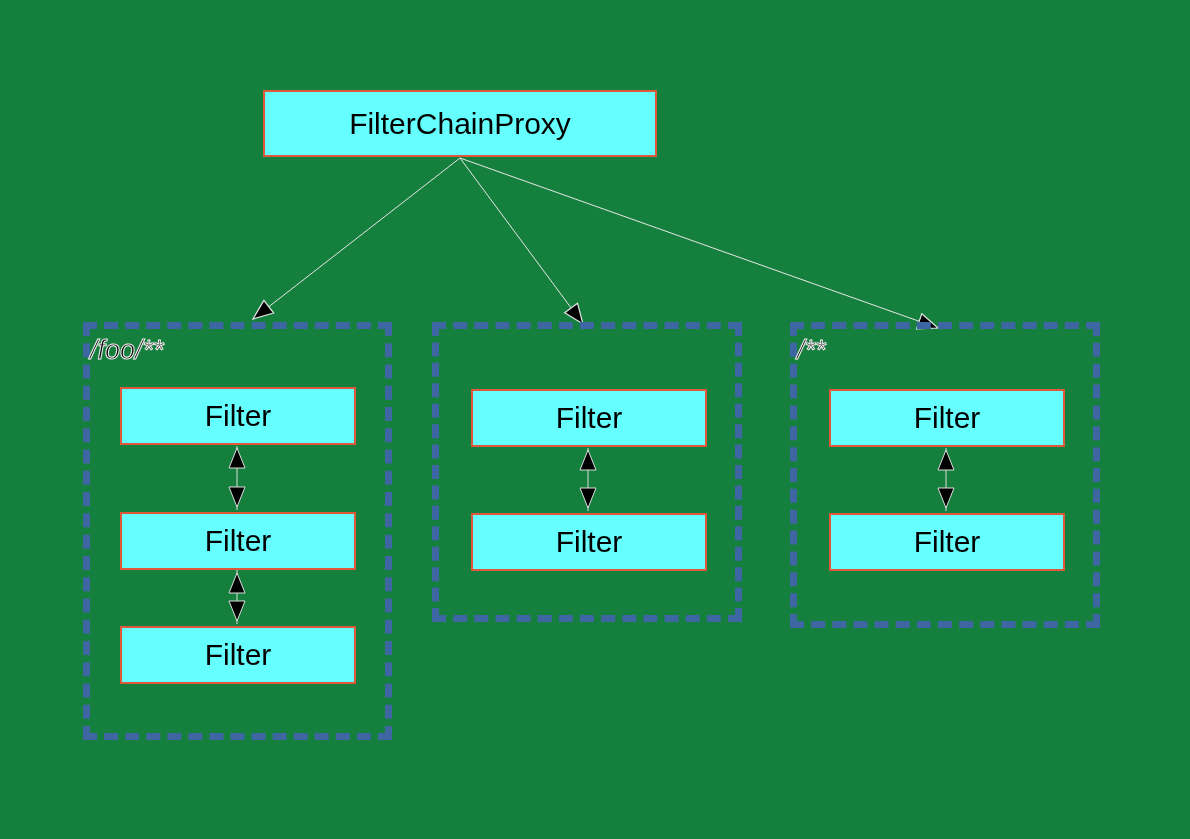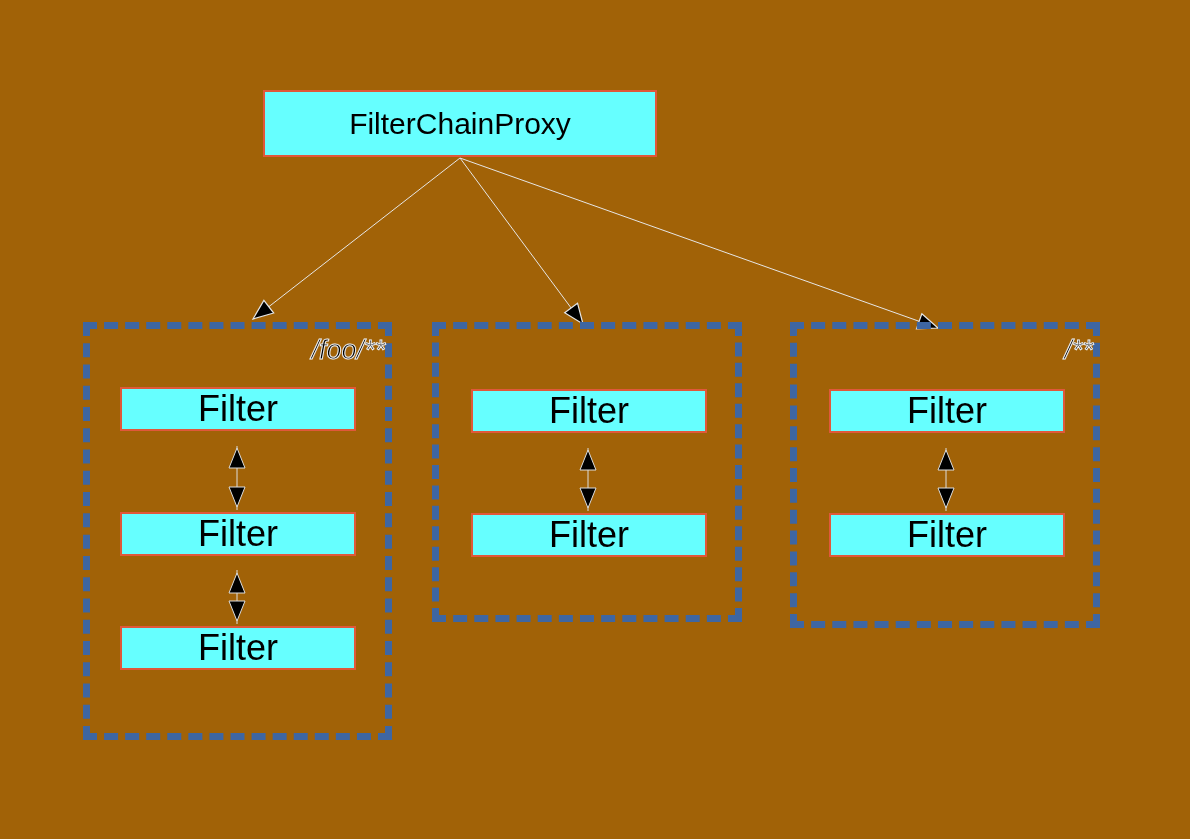--- a/index.html
+++ b/index.html
@@ -6,21 +6,21 @@
     margin: 0;
     padding: 0;
     background: #000;
   }
   * { box-sizing: border-box; }
 
   .canvas {
     position: relative;
     width: 1190px;
     height: 839px;
-    background: #a16207;
+    background: #15803d;
     font-family: "Liberation Sans", sans-serif;
     overflow: hidden;
   }
 
   .connector-layer {
     position: absolute;
     left: 0; top: 0;
     width: 1190px;
     height: 839px;
   }
@@ -47,38 +47,38 @@
   }
   .chain-foo  { left: 83px;  top: 322px; width: 309px; height: 418px; }
   .chain-bar  { left: 432px; top: 322px; width: 310px; height: 300px; }
   .chain-all  { left: 790px; top: 322px; width: 310px; height: 306px; }
 
   .chain-label {
     position: absolute;
     left: 0;
     top: 6px;
     width: 100%;
-    text-align: right;
+    text-align: left;
     font-size: 27px;
     font-style: italic;
     color: #000;
     -webkit-text-stroke: 1px #efefef;
     text-shadow: 0 0 1px #cfcfcf;
   }
 
   .filter-box {
     position: absolute;
     width: 236px;
-    height: 44px;
+    height: 58px;
     background: #66ffff;
     border: 2px solid #e0583a;
     display: flex;
     align-items: center;
     justify-content: center;
-    font-size: 36px;
+    font-size: 30px;
     color: #000;
   }
 
   
   .chain-foo .f1 { left: 30px; top: 58px; }
   .chain-foo .f2 { left: 30px; top: 183px; }
   .chain-foo .f3 { left: 30px; top: 297px; }
 
   
   .chain-bar .f1 { left: 32px; top: 60px; }

